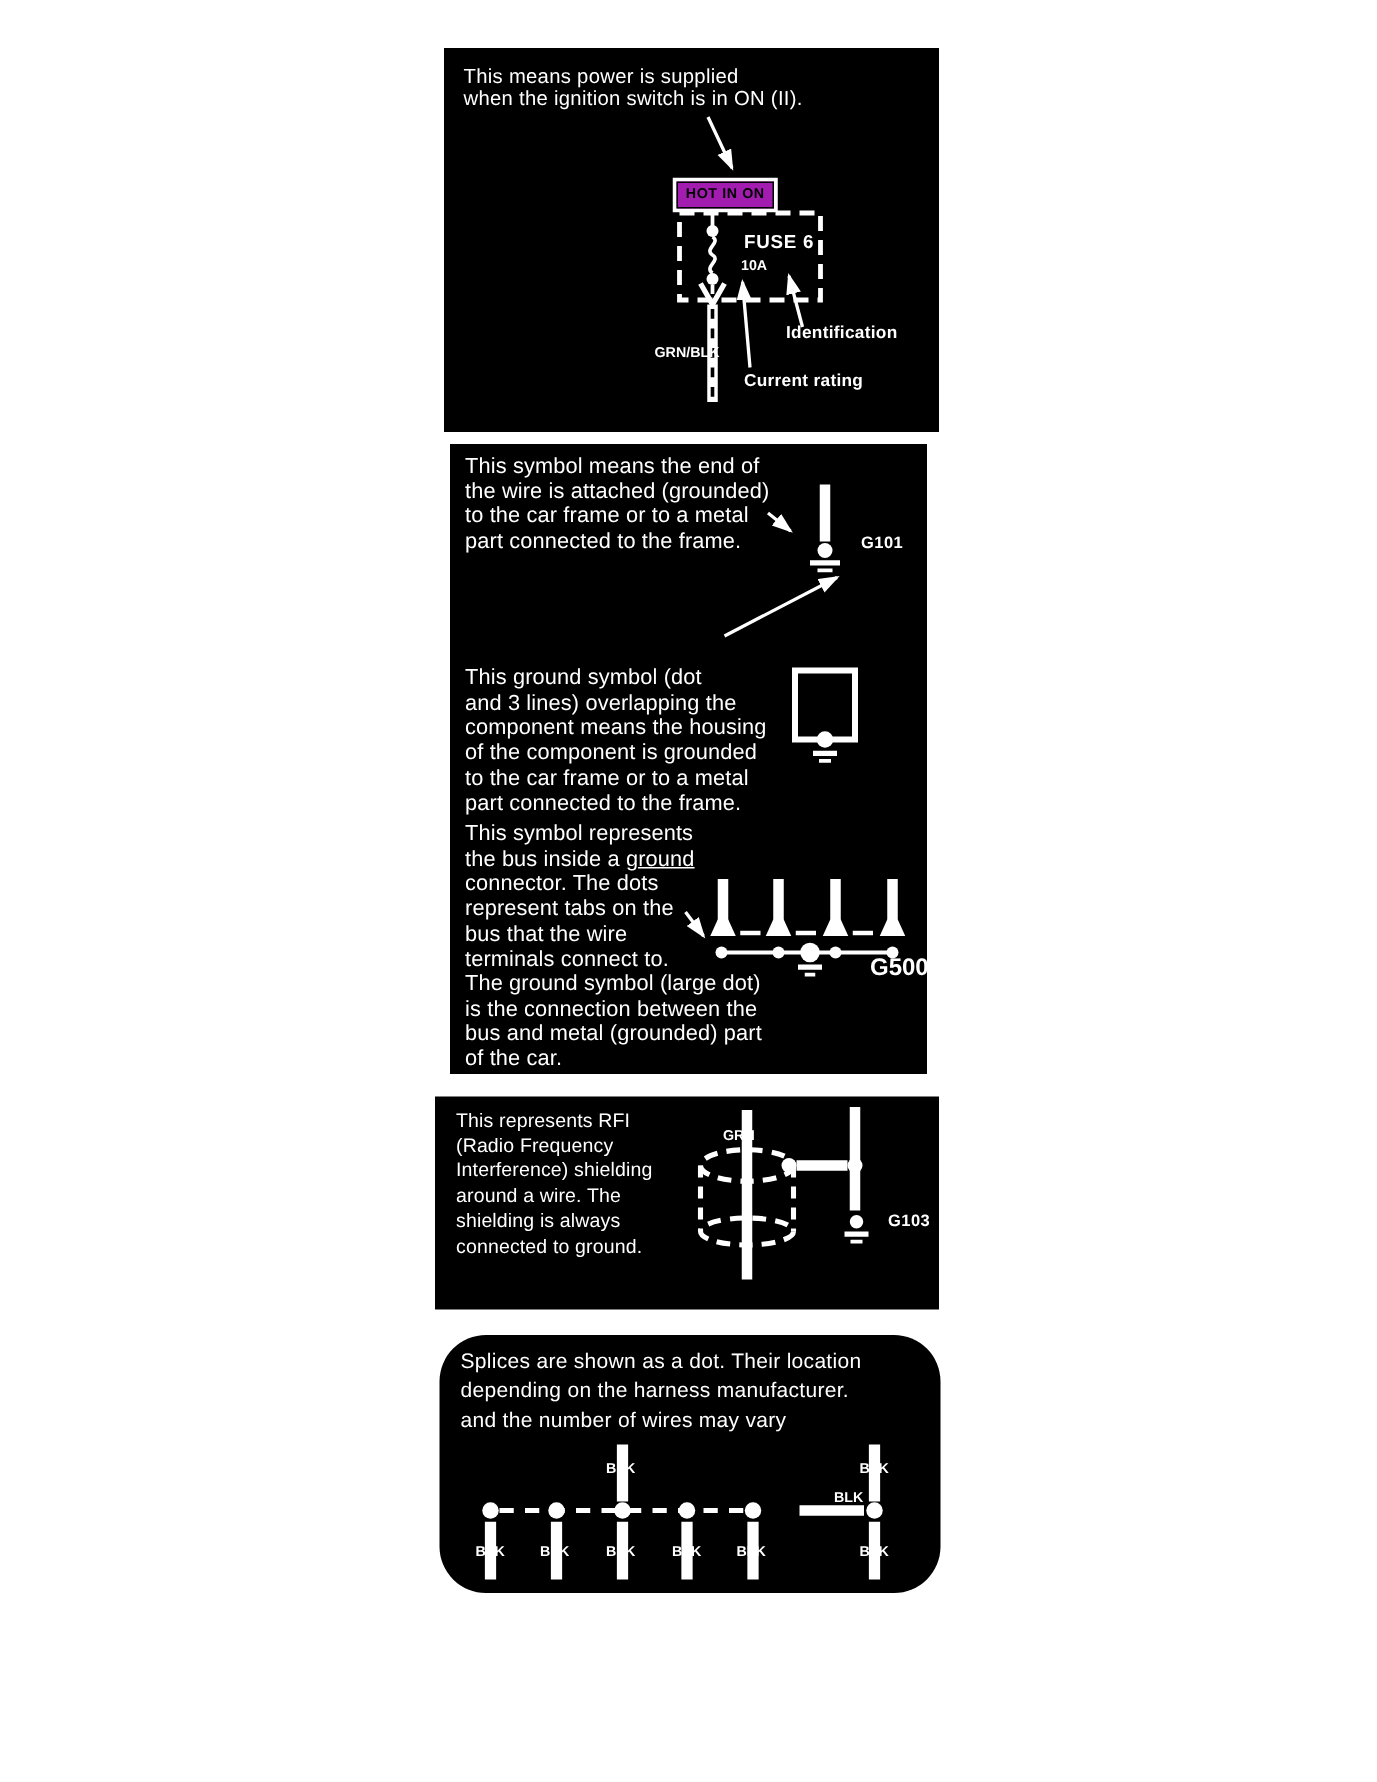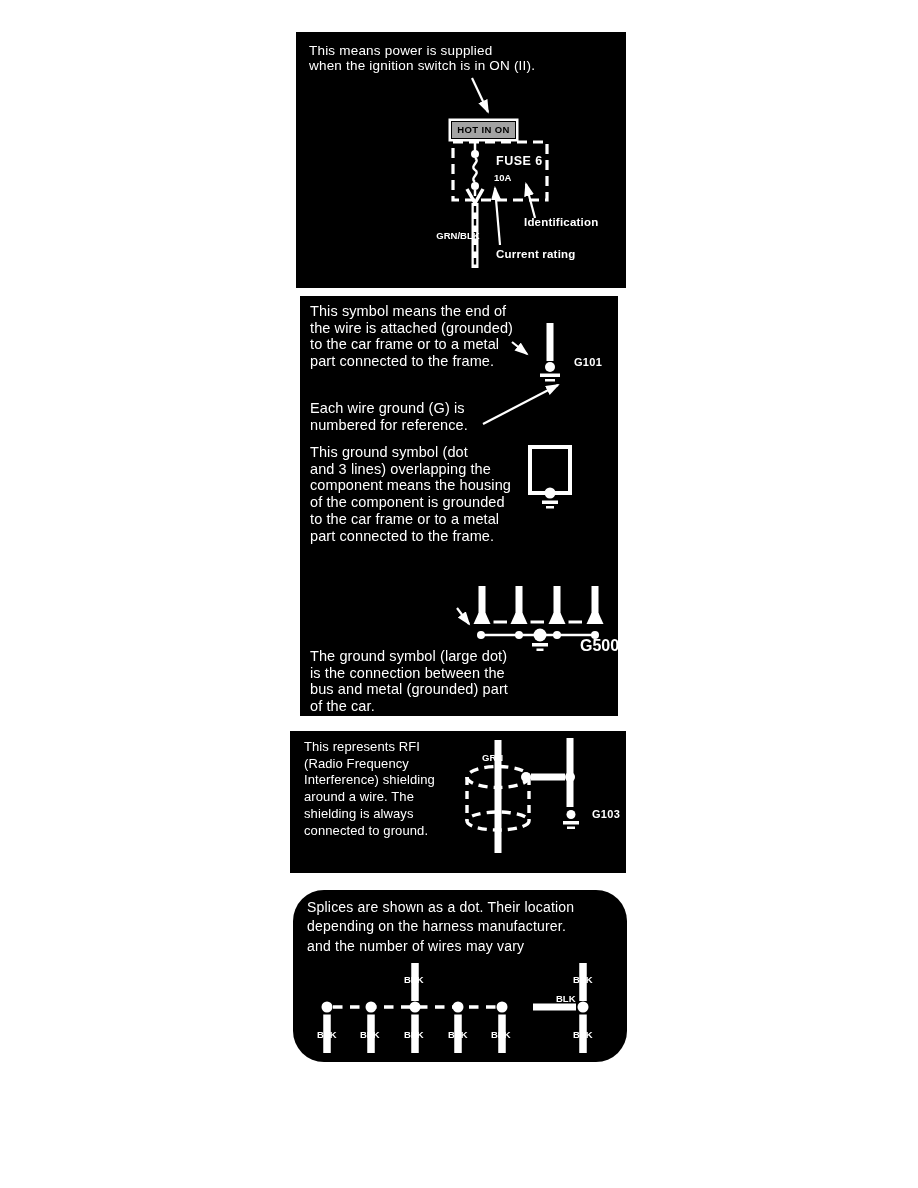--- a/index.html
+++ b/index.html
@@ -11,21 +11,21 @@
   .para div{white-space:nowrap;}
   .t1{font-size:13.5px;line-height:15.2px;letter-spacing:.2px;}
   .t2{font-size:14.5px;line-height:16.7px;letter-spacing:.1px;}
   .t3{font-size:13px;line-height:16.7px;letter-spacing:.1px;}
   .t4{font-size:14px;line-height:19.3px;letter-spacing:.2px;}
   .lbl{font-weight:bold;white-space:nowrap;padding-left:12px;}
   .lbl-sm{font-size:9.5px;}
   .lbl-md{font-size:11px;letter-spacing:.3px;}
   .lbl-lg{font-size:12.5px;letter-spacing:.5px;}
   .callout{font-size:11.5px;font-weight:bold;letter-spacing:.2px;white-space:nowrap;}
-  .hotbox{background:#a3a3a3;color:#000;border:1px solid #000;box-shadow:0 0 0 2.5px #fff;
+  .hotbox{background:#a21caf;color:#000;border:1px solid #000;box-shadow:0 0 0 2.5px #fff;
           font-size:9.5px;font-weight:bold;text-align:center;line-height:16px;letter-spacing:.4px;}
   .u{text-decoration:underline;}
   svg .ink{fill:#fff;}
   svg .stroke{stroke:#fff;fill:none;}
 </style>
 </head>
 <body>
 
 <div id="page">
 
@@ -111,31 +111,35 @@
         <rect x="236.5" y="352.5" width="7" height="2.5" class="ink"></rect>
       </g>
       <line x1="157" y1="312" x2="169" y2="328" class="stroke" stroke-width="2.2" marker-end="url(#ah2)"></line>
     </svg>
     <div class="abs para t2" style="left:10px;top:7px;">
       <div>This symbol means the end of</div>
       <div>the wire is attached (grounded)</div>
       <div>to the car frame or to a metal</div>
       <div>part connected to the frame.</div>
     </div>
-    <div class="abs para t2" style="left:10px;top:104px;">
-      <div>Each wire ground (G) is</div>
-      <div>numbered for reference.</div>
-    </div>
     <div class="abs para t2" style="left:10px;top:148px;">
       <div>This ground symbol (dot</div>
       <div>and 3 lines) overlapping the</div>
       <div>component means the housing</div>
       <div>of the component is grounded</div>
       <div>to the car frame or to a metal</div>
       <div>part connected to the frame.</div>
+    </div>
+    <div class="abs para t2" style="left:10px;top:252px;">
+      <div>This symbol represents</div>
+      <div><span>the bus inside a </span><span class="u">ground</span></div>
+      <div>connector. The dots</div>
+      <div>represent tabs on the</div>
+      <div>bus that the wire</div>
+      <div>terminals connect to.</div>
     </div>
     <div class="abs para t2" style="left:10px;top:352px;">
       <div>The ground symbol (large dot)</div>
       <div>is the connection between the</div>
       <div>bus and metal (grounded) part</div>
       <div>of the car.</div>
     </div>
     <div class="abs lbl lbl-md" style="left:262px;top:60px;">G101</div>
     <div class="abs lbl" style="left:268px;top:341px;font-size:16px;">G500</div>
   </div>

